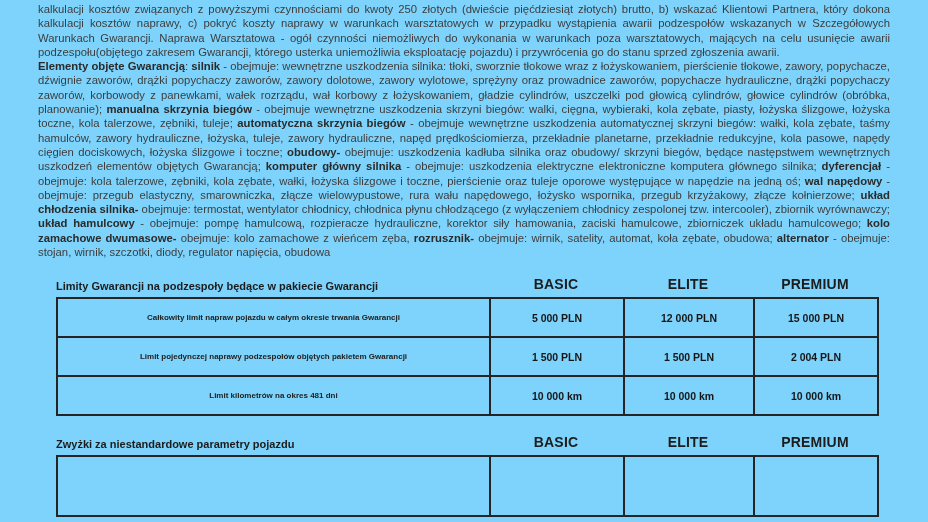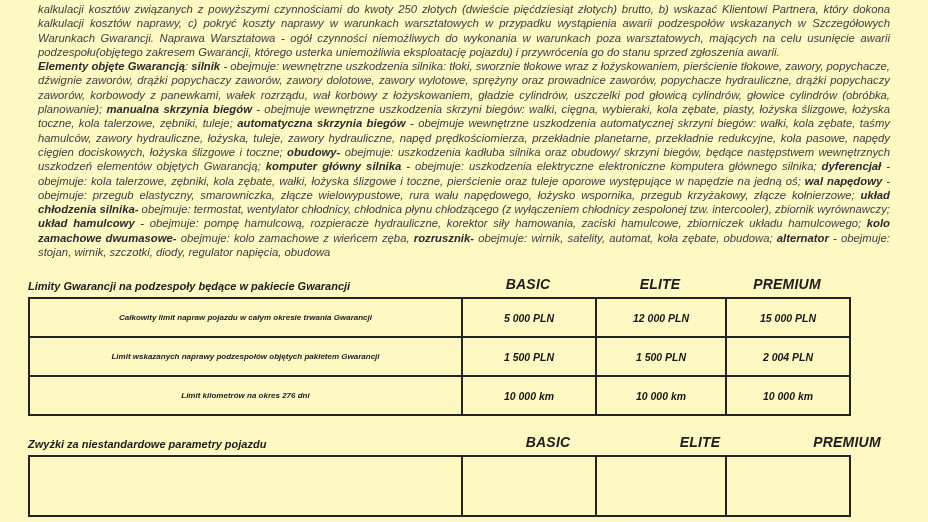--- a/index.html
+++ b/index.html
@@ -1,53 +1,52 @@
 <!DOCTYPE html>
 <html><head>
 <meta charset="utf-8">
 <style>
   html,body{margin:0;padding:0;background:#e9e9e9;}
   .page{
     position:relative;
     width:928px;height:522px;
-    background:#fef9c3;
+    background:#7dd3fc;
     overflow:hidden;
     font-family:"Liberation Sans", sans-serif;
     color:#3d3d3d;
     box-sizing:border-box;
-    font-style:italic;
   }
   .text-col{margin:0 38px;width:852px;}
   p.para{
     margin:0;
     text-align:justify;
     font-size:11.3px;
     line-height:14.3px;
     color:#3d3d3d;
   }
   p.para .b{font-weight:bold;color:#2b2b2b;}
   .intro{padding-top:2px;}
   .coverage{margin-top:16px;}
 
-  .tablewrap{margin-left:28px;width:821px;}
+  .tablewrap{margin-left:56px;width:821px;}
   .thead-row{
     display:grid;
     grid-template-columns:433px 134px 130px 124px;
     align-items:end;
   }
   .thead-row .ttl{
     font-size:11px;font-weight:bold;color:#1c1c1c;
     padding-bottom:3px;white-space:nowrap;
   }
   .thead-row .colhead{
     font-size:14px;font-weight:bold;color:#1c1c1c;
     text-align:center;padding-bottom:3px;letter-spacing:.2px;
   }
   .thead-row.first{margin-top:17px;}
-  .thead-row.second{margin-top:18px;gap:20px;}
+  .thead-row.second{margin-top:18px;}
 
   table.limits{
     border-collapse:collapse;
     table-layout:fixed;
     width:821px;
     margin-top:2px;
   }
   table.limits td{
     border:2px solid #242424;
     height:39px;
@@ -92,27 +91,27 @@
           <col class="c4">
         </colgroup>
       <tbody>
           <tr>
         <td class="rowlabel">Całkowity limit napraw pojazdu w całym okresie trwania Gwarancji</td>
         <td class="val">5 000 PLN</td>
         <td class="val">12 000 PLN</td>
         <td class="val">15 000 PLN</td>
       </tr>
       <tr>
-        <td class="rowlabel">Limit wskazanych naprawy podzespołów objętych pakietem Gwarancji</td>
+        <td class="rowlabel">Limit pojedynczej naprawy podzespołów objętych pakietem Gwarancji</td>
         <td class="val">1 500 PLN</td>
         <td class="val">1 500 PLN</td>
         <td class="val">2 004 PLN</td>
       </tr>
       <tr>
-        <td class="rowlabel">Limit kilometrów na okres 276 dni</td>
+        <td class="rowlabel">Limit kilometrów na okres 481 dni</td>
         <td class="val">10 000 km</td>
         <td class="val">10 000 km</td>
         <td class="val">10 000 km</td>
       </tr>
     </tbody>
       </table>
 
     <div class="thead-row second">
       <div class="ttl">Zwyżki za niestandardowe parametry pojazdu</div>
       <div class="colhead">BASIC</div>

